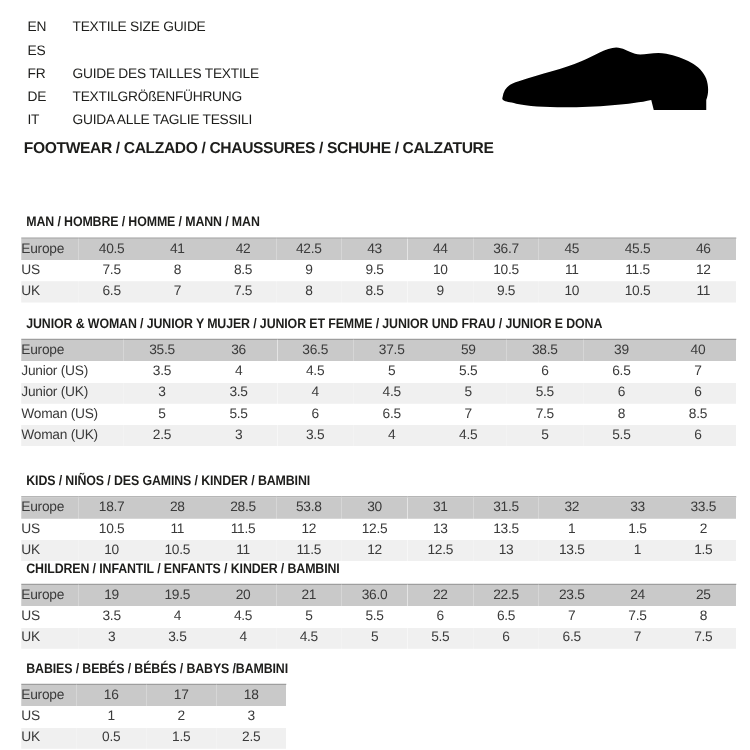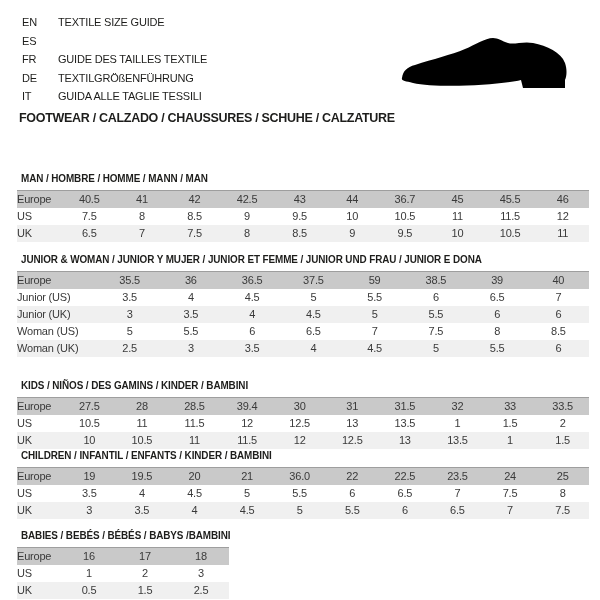--- a/index.html
+++ b/index.html
@@ -290,24 +290,24 @@
             <col class="col-num">
             <col class="col-num">
             <col class="col-num">
             <col class="col-num">
             <col class="col-num">
             <col class="col-num">
           </colgroup>
           <tbody>
             <tr class="hdr">
               <td class="lbl">Europe</td>
-              <td>27.5</td>
+              <td>18.7</td>
               <td>28</td>
               <td>28.5</td>
-              <td>39.4</td>
+              <td>53.8</td>
               <td>30</td>
               <td>31</td>
               <td>31.5</td>
               <td>32</td>
               <td>33</td>
               <td>33.5</td>
             </tr>
             <tr>
               <td class="lbl">US</td>
               <td>10.5</td>

